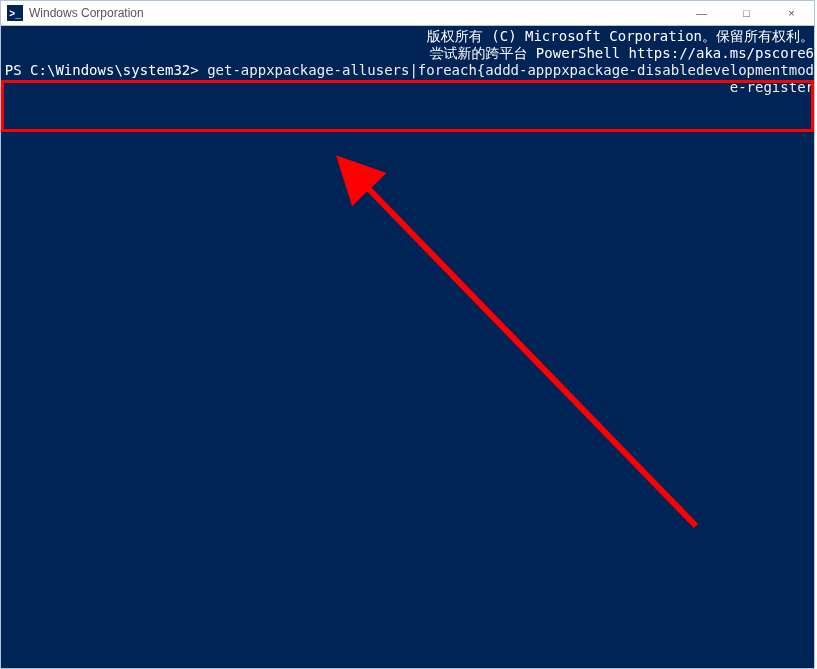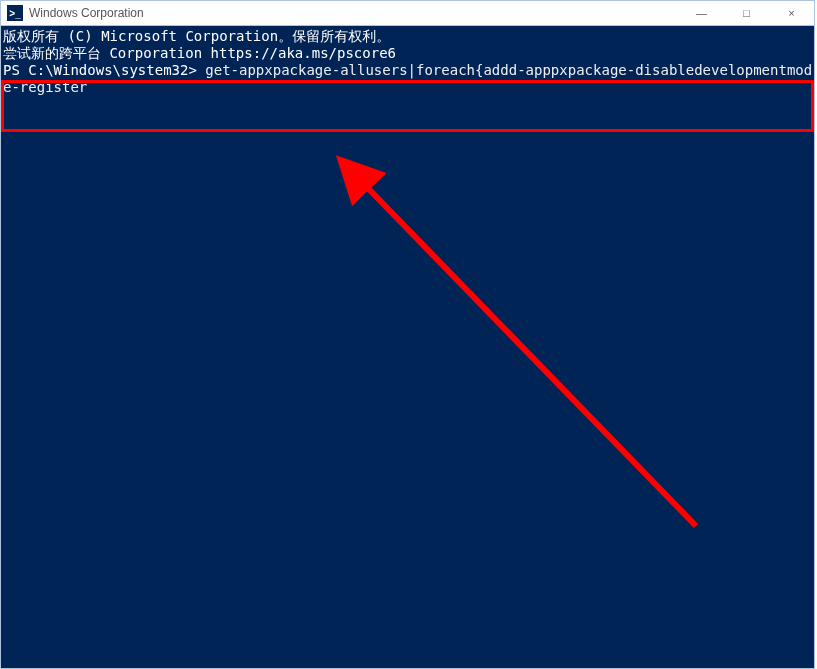--- a/index.html
+++ b/index.html
@@ -66,20 +66,21 @@
     .terminal {
       flex: 1;
       background: #012456;
       color: #ffffff;
       font-size: 14px;
       line-height: 17px;
       padding: 2px 0 0 2px;
       position: relative;
       overflow: hidden;
       font-family: 'NSimSun', 'SimSun', Consolas, monospace;
+      text-align: right;
     }
     .terminal-line {
       white-space: pre-wrap;
       word-break: break-all;
     }
     .highlight-box {
       position: absolute;
       left: 0px;
       top: 54px;
       width: 813px;
@@ -119,21 +120,21 @@
     <div class="titlebar-controls">
       <div class="titlebar-btn">—</div>
       <div class="titlebar-btn">□</div>
       <div class="titlebar-btn">×</div>
     </div>
   </div>
   <div class="terminal">
     <div class="term-text-container">
       <div class="terminal-line prompt-white">版权所有 (C) Microsoft Corporation。保留所有权利。</div>
       <div class="terminal-line"></div>
-      <div class="terminal-line prompt-white">尝试新的跨平台 Corporation https://aka.ms/pscore6</div>
+      <div class="terminal-line prompt-white">尝试新的跨平台 PowerShell https://aka.ms/pscore6</div>
       <div class="terminal-line"></div>
       <div class="terminal-line"><span class="prompt-white">PS C:\Windows\system32&gt; </span><span class="cmd-yellow">get-appxpackage-allusers|foreach{addd-apppxpackage-disabledevelopmentmode-register</span></div>
     </div>
     <div class="highlight-box"></div>
     <svg class="arrow-svg" viewBox="0 0 815 650">
       <defs>
         <marker id="arrowhead" markerWidth="8" markerHeight="8" refX="2" refY="4" orient="auto">
           <polygon points="0 0, 8 4, 0 8" fill="#ff0000"></polygon>
         </marker>
       </defs>

